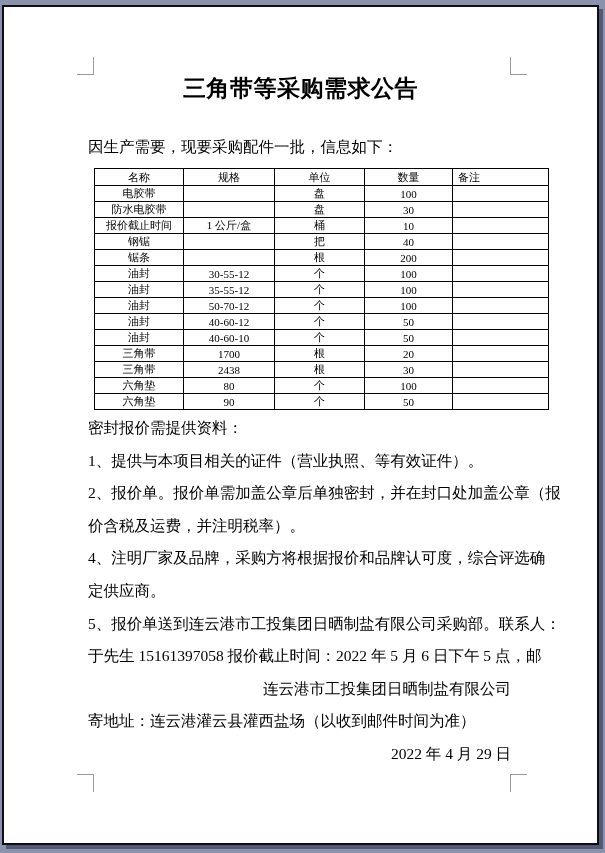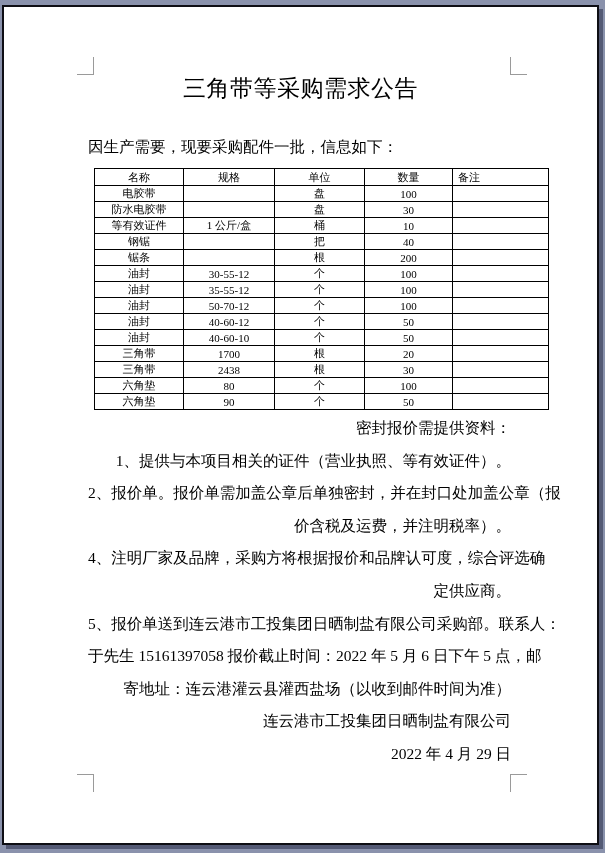--- a/index.html
+++ b/index.html
@@ -24,21 +24,21 @@
   .crop.tr { left: 506px; top: 50px;  border-left: 1px solid #9a9a9a;  border-bottom: 1px solid #9a9a9a; }
   .crop.bl { left: 73px;  top: 767px; border-right: 1px solid #9a9a9a; border-top: 1px solid #9a9a9a; }
   .crop.br { left: 506px; top: 767px; border-left: 1px solid #9a9a9a;  border-top: 1px solid #9a9a9a; }
 
   .doc-title {
     position: absolute;
     left: 0; top: 66px;
     width: 100%;
     text-align: center;
     font-size: 23px;
-    font-weight: normal;
+    font-weight: bold;
     color: #000;
     letter-spacing: 0.5px;
   }
   .intro {
     position: absolute;
     left: 84px; top: 120px;
     font-size: 15.5px;
     color: #000;
     margin-top: 10px;
   }
@@ -67,21 +67,21 @@
     margin-left: 16px;
   }
   .body-text {
     position: absolute;
     left: 84px; top: 405px;
     width: 423px;
     font-size: 15.5px;
     line-height: 32.6px;
     color: #000;
   }
-  .body-line { white-space: nowrap; text-align: right; }
+  .body-line { white-space: nowrap; }
   .body-line.right { text-align: right; }
 </style>
 </head>
 <body>
 
 <div class="page">
 
   <div class="crop tl"></div>
   <div class="crop tr"></div>
   <div class="crop bl"></div>
@@ -117,21 +117,21 @@
           <td></td>
         </tr>
         <tr>
           <td>防水电胶带</td>
           <td></td>
           <td>盘</td>
           <td>30</td>
           <td></td>
         </tr>
         <tr>
-          <td>等有效证件</td>
+          <td>报价截止时间</td>
           <td>1 公斤/盒</td>
           <td>桶</td>
           <td>10</td>
           <td></td>
         </tr>
         <tr>
           <td>钢锯</td>
           <td></td>
           <td>把</td>
           <td>40</td>
@@ -212,18 +212,18 @@
 
   <div class="body-text" id="body-text">
       <div class="body-line">密封报价需提供资料：</div>
       <div class="body-line">1、提供与本项目相关的证件（营业执照、等有效证件）。</div>
       <div class="body-line">2、报价单。报价单需加盖公章后单独密封，并在封口处加盖公章（报</div>
       <div class="body-line">价含税及运费，并注明税率）。</div>
       <div class="body-line">4、注明厂家及品牌，采购方将根据报价和品牌认可度，综合评选确</div>
       <div class="body-line">定供应商。</div>
       <div class="body-line">5、报价单送到连云港市工投集团日晒制盐有限公司采购部。联系人：</div>
       <div class="body-line">于先生 15161397058 报价截止时间：2022 年 5 月 6 日下午 5 点，邮</div>
+      <div class="body-line right">连云港市工投集团日晒制盐有限公司</div>
       <div class="body-line">寄地址：连云港灌云县灌西盐场（以收到邮件时间为准）</div>
-      <div class="body-line right">连云港市工投集团日晒制盐有限公司</div>
       <div class="body-line right">2022 年 4 月 29 日</div>
     </div>
 
 </div>
 
 </body></html>

